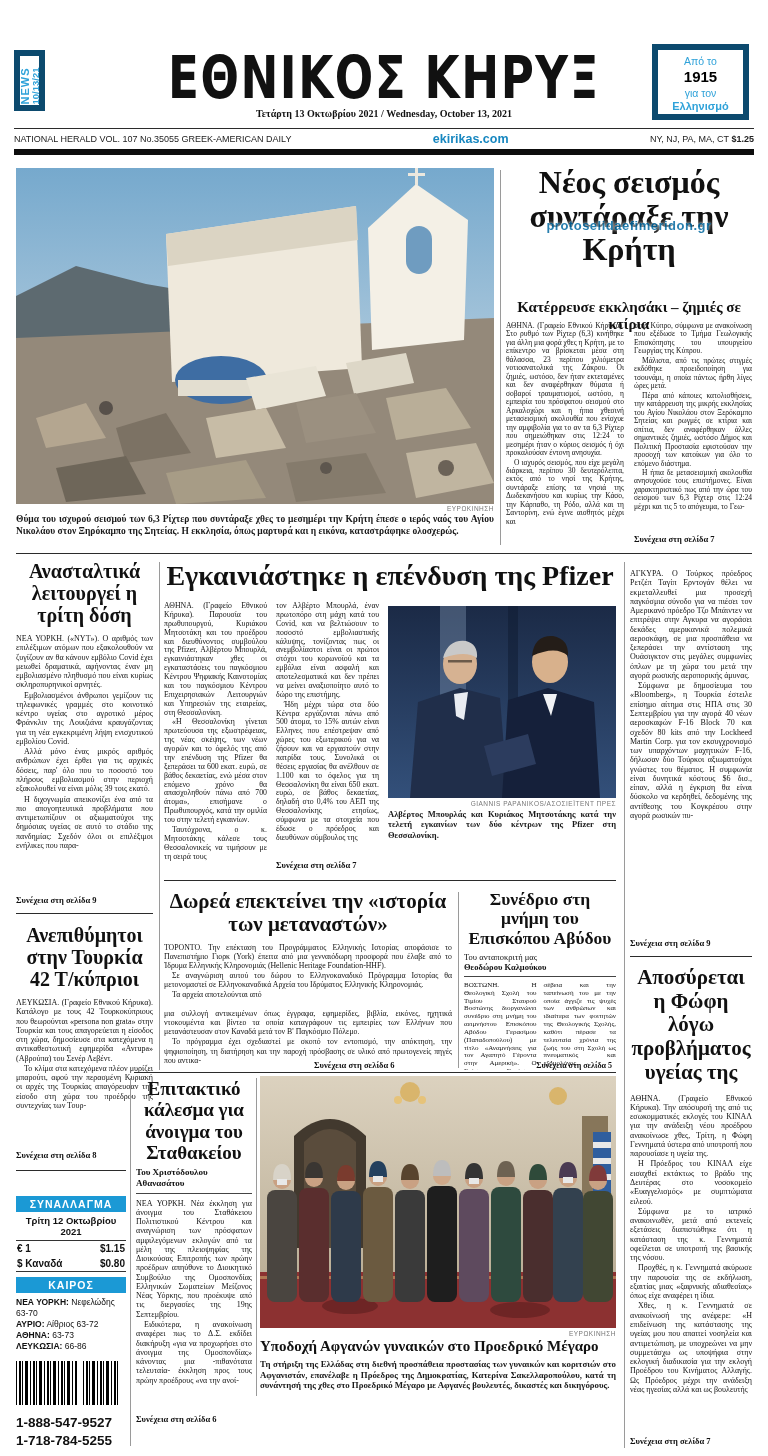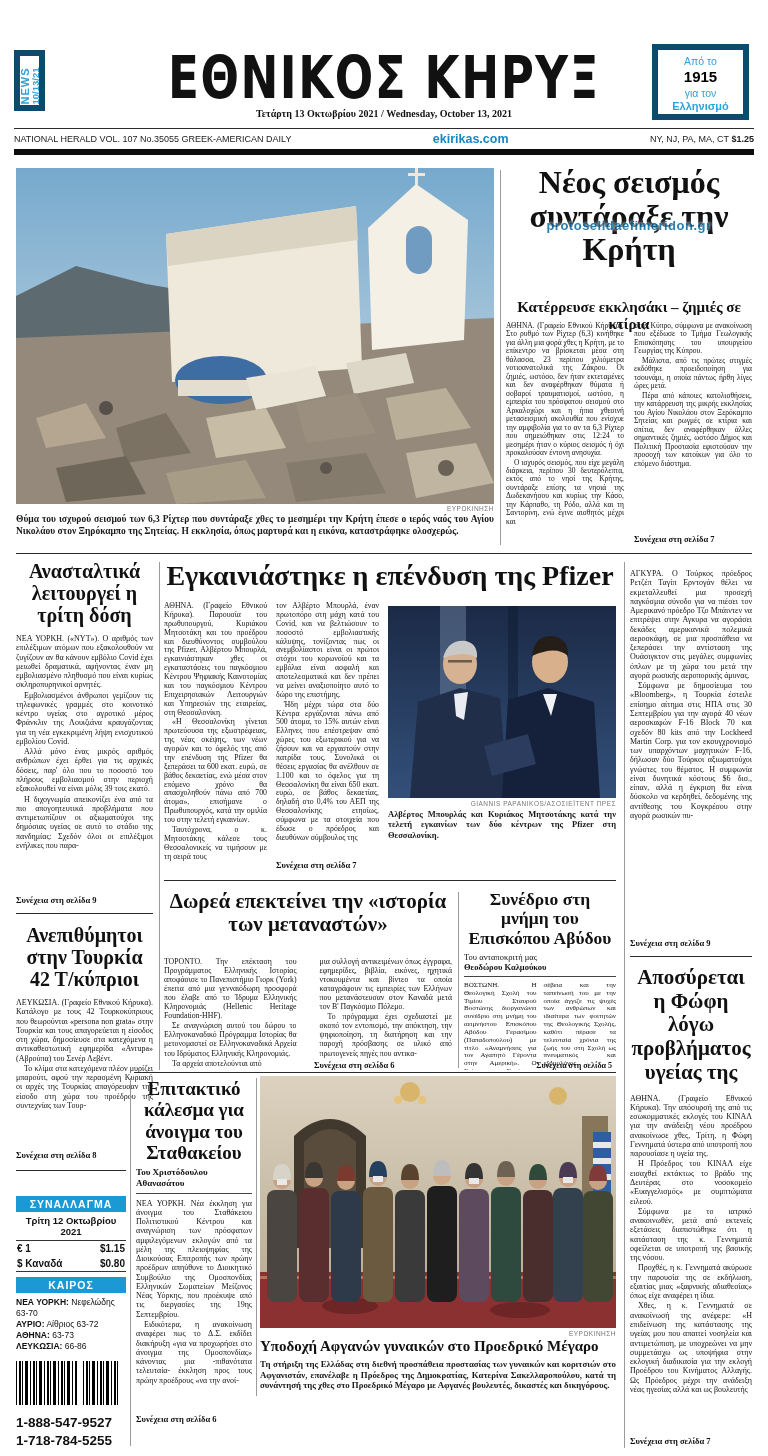--- a/index.html
+++ b/index.html
@@ -138,20 +138,21 @@
   <div class="art" style="left:506px;top:322px;width:246px;height:222px;">
     <div class="twocol" style="gap:10px;">
       <div class="pbody" style="font-size:7.5px;line-height:1.13;">
           <p>ΑΘΗΝΑ. (Γραφείο Εθνικού Κήρυκα). Στο ρυθμό των Ρίχτερ (6,3) κινήθηκε για άλλη μια φορά χθες η Κρήτη, με το επίκεντρο να βρίσκεται μέσα στη θάλασσα, 23 περίπου χιλιόμετρα νοτιοανατολικά της Ζάκρου. Οι ζημιές, ωστόσο, δεν ήταν εκτεταμένες και δεν αναφέρθηκαν θύματα ή σοβαροί τραυματισμοί, ωστόσο, η εμπειρία του πρόσφατου σεισμού στο Αρκαλοχώρι και η ήπια χθεσινή μετασεισμική ακολουθία που ενίσχυε την αμφιβολία για το αν τα 6,3 Ρίχτερ που σημειώθηκαν στις 12:24 το μεσημέρι ήταν ο κύριος σεισμός ή όχι προκαλούσαν έντονη ανησυχία.</p>
           <p>Ο ισχυρός σεισμός, που είχε μεγάλη διάρκεια, περίπου 30 δευτερόλεπτα, εκτός από το νησί της Κρήτης, συντάραξε επίσης τα νησιά της Δωδεκανήσου και κυρίως την Κάσο, την Κάρπαθο, τη Ρόδο, αλλά και τη Σαντορίνη, ενώ έγινε αισθητός μέχρι και</p>
         </div>
       <div class="pbody" style="font-size:7.5px;line-height:1.13;">
           <p>στην Κύπρο, σύμφωνα με ανακοίνωση που εξέδωσε το Τμήμα Γεωλογικής Επισκόπησης του υπουργείου Γεωργίας της Κύπρου.</p>
           <p>Μάλιστα, από τις πρώτες στιγμές εκδόθηκε προειδοποίηση για τσουνάμι, η οποία πάντως ήρθη λίγες ώρες μετά.</p>
           <p>Πέρα από κάποιες κατολισθήσεις, την κατάρρευση της μικρής εκκλησίας του Αγίου Νικολάου στον Ξερόκαμπο Σητείας και ρωγμές σε κτίρια και σπίτια, δεν αναφέρθηκαν άλλες σημαντικές ζημιές, ωστόσο Δήμος και Πολιτική Προστασία εφιστούσαν την προσοχή των κατοίκων για όλο το επόμενο διάστημα.</p>
+          <p>Η ήπια δε μετασεισμική ακολουθία ανησυχούσε τους επιστήμονες. Είναι χαρακτηριστικό πως από την ώρα του σεισμού των 6,3 Ρίχτερ στις 12:24 μέχρι και τις 5 το απόγευμα, το Γεω-</p>
         </div>
     </div>
     <div class="cont" style="left:128px;">Συνέχεια στη σελίδα 7</div>
   </div>
 
   <div class="abs hr" style="left:16px;top:553px;width:736px;"></div>
 
   <div class="abs vrule" style="left:159px;top:562px;height:508px;"></div>
   <div class="abs vrule" style="left:624px;top:562px;height:886px;"></div>
 
@@ -246,21 +247,21 @@
       <polygon points="96,140 140,128 148,158 104,170" fill="#2c3c5e"></polygon>
     </svg>
   </div>
   <div class="abs credit sans" style="left:388px;top:800px;width:228px;">GIANNIS PAPANIKOS/ΑΣΟΣΙΕΪΤΕΝΤ ΠΡΕΣ</div>
   <div class="abs caption" style="left:388px;top:809px;width:228px;font-size:8.5px;">Αλβέρτος Μπουρλάς και Κυριάκος Μητσοτάκης κατά την τελετή εγκαινίων των δύο κέντρων της Pfizer στη Θεσσαλονίκη.</div>
 
   <div class="abs hr" style="left:164px;top:880px;width:452px;"></div>
 
   <div class="art" style="left:164px;top:890px;width:288px;height:180px;">
     <div class="head" style="font-size:21px;line-height:1.1;">Δωρεά επεκτείνει την «ιστορία των μεταναστών»</div>
-    <div class="twocol" style="margin-top:21px;gap:23px;">
+    <div class="twocol" style="margin-top:7px;gap:9px;flex-direction:column;">
       <div class="pbody" style="font-size:7.8px;">
           <p>ΤΟΡΟΝΤΟ. Την επέκταση του Προγράμματος Ελληνικής Ιστορίας αποφάσισε το Πανεπιστήμιο Γιορκ (York) έπειτα από μια γενναιόδωρη προσφορά που έλαβε από το Ίδρυμα Ελληνικής Κληρονομιάς (Hellenic Heritage Foundation-HHF).</p>
           <p>Σε αναγνώριση αυτού του δώρου το Ελληνοκαναδικό Πρόγραμμα Ιστορίας θα μετονομαστεί σε Ελληνοκαναδικά Αρχεία του Ιδρύματος Ελληνικής Κληρονομιάς.</p>
           <p>Τα αρχεία αποτελούνται από</p>
         </div>
       <div class="pbody" style="font-size:7.8px;">
           <p>μια συλλογή αντικειμένων όπως έγγραφα, εφημερίδες, βιβλία, εικόνες, ηχητικά ντοκουμέντα και βίντεο τα οποία καταγράφουν τις εμπειρίες των Ελλήνων που μετανάστευσαν στον Καναδά μετά τον Β' Παγκόσμιο Πόλεμο.</p>
           <p>Το πρόγραμμα έχει σχεδιαστεί με σκοπό τον εντοπισμό, την απόκτηση, την ψηφιοποίηση, τη διατήρηση και την παροχή πρόσβασης σε υλικό από πρωτογενείς πηγές που αντικα-</p>
         </div>
     </div>

